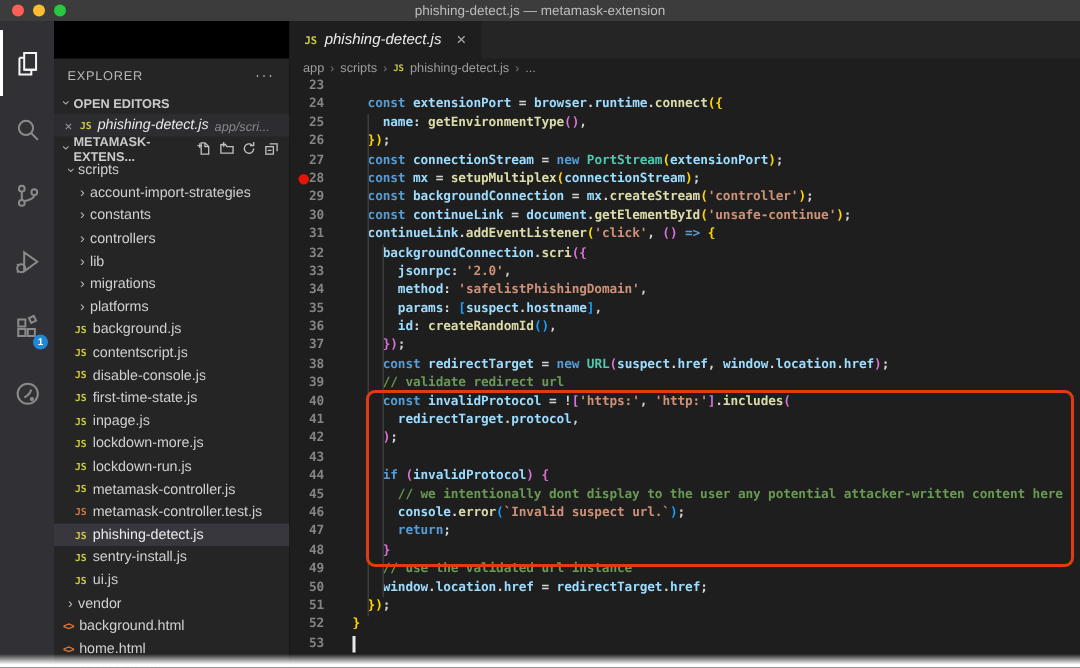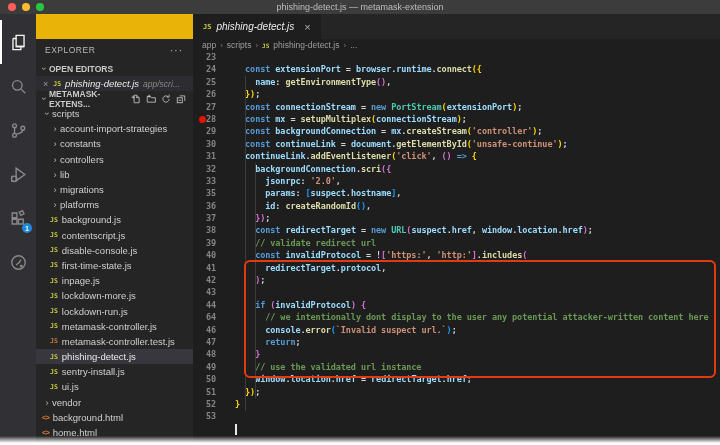--- a/index.html
+++ b/index.html
@@ -1,16 +1,16 @@
 <!DOCTYPE html>
 <html><head>
 <meta charset="utf-8">
 <style>
   html,body{margin:0;padding:0;background:#fff;}
-  .window{width:720px;height:445px;position:relative;overflow:hidden;background:#eab308;
+  .window{width:720px;height:445px;position:relative;overflow:hidden;background:#000000;
     font-family:"Liberation Sans",sans-serif;-webkit-font-smoothing:antialiased;}
   
   .titlebar{height:14px;background:#3c3c3c;display:flex;align-items:center;position:relative;z-index:5;}
   .tl{width:8px;height:8px;border-radius:50%;margin-left:6px;flex:none;}
   .tl.red{background:#ff5f57;margin-left:8px;}
   .tl.yellow{background:#febc2e;}
   .tl.green{background:#28c840;}
   .title-text{position:absolute;left:0;right:0;text-align:center;font-size:9px;color:#bdbdbd;}
   .main{display:flex;height:431px;}
   
@@ -288,31 +288,32 @@
             <div class="cl"><span class="ln">24</span><span class="lc"><span class="tk-p">  </span><span class="tk-k">const</span><span class="tk-p"> </span><span class="tk-v">extensionPort</span><span class="tk-p"> = </span><span class="tk-v">browser</span><span class="tk-p">.</span><span class="tk-v">runtime</span><span class="tk-p">.</span><span class="tk-f">connect</span><span class="tk-g">({</span></span></div>
             <div class="cl"><span class="ln">25</span><span class="lc"><span class="tk-p">    </span><span class="tk-v">name</span><span class="tk-p">: </span><span class="tk-f">getEnvironmentType</span><span class="tk-i">()</span><span class="tk-p">,</span></span></div>
             <div class="cl"><span class="ln">26</span><span class="lc"><span class="tk-p">  </span><span class="tk-g">})</span><span class="tk-p">;</span></span></div>
             <div class="cl"><span class="ln">27</span><span class="lc"><span class="tk-p">  </span><span class="tk-k">const</span><span class="tk-p"> </span><span class="tk-v">connectionStream</span><span class="tk-p"> = </span><span class="tk-k">new</span><span class="tk-p"> </span><span class="tk-c">PortStream</span><span class="tk-g">(</span><span class="tk-v">extensionPort</span><span class="tk-g">)</span><span class="tk-p">;</span></span></div>
             <div class="cl"><span class="ln">28</span><span class="lc"><span class="tk-p">  </span><span class="tk-k">const</span><span class="tk-p"> </span><span class="tk-v">mx</span><span class="tk-p"> = </span><span class="tk-f">setupMultiplex</span><span class="tk-g">(</span><span class="tk-v">connectionStream</span><span class="tk-g">)</span><span class="tk-p">;</span></span></div>
             <div class="cl"><span class="ln">29</span><span class="lc"><span class="tk-p">  </span><span class="tk-k">const</span><span class="tk-p"> </span><span class="tk-v">backgroundConnection</span><span class="tk-p"> = </span><span class="tk-v">mx</span><span class="tk-p">.</span><span class="tk-f">createStream</span><span class="tk-g">(</span><span class="tk-s">'controller'</span><span class="tk-g">)</span><span class="tk-p">;</span></span></div>
             <div class="cl"><span class="ln">30</span><span class="lc"><span class="tk-p">  </span><span class="tk-k">const</span><span class="tk-p"> </span><span class="tk-v">continueLink</span><span class="tk-p"> = </span><span class="tk-v">document</span><span class="tk-p">.</span><span class="tk-f">getElementById</span><span class="tk-g">(</span><span class="tk-s">'unsafe-continue'</span><span class="tk-g">)</span><span class="tk-p">;</span></span></div>
             <div class="cl"><span class="ln">31</span><span class="lc"><span class="tk-p">  </span><span class="tk-v">continueLink</span><span class="tk-p">.</span><span class="tk-f">addEventListener</span><span class="tk-g">(</span><span class="tk-s">'click'</span><span class="tk-p">, </span><span class="tk-i">()</span><span class="tk-p"> </span><span class="tk-k">=&gt;</span><span class="tk-p"> </span><span class="tk-g">{</span></span></div>
             <div class="cl"><span class="ln">32</span><span class="lc"><span class="tk-p">    </span><span class="tk-v">backgroundConnection</span><span class="tk-p">.</span><span class="tk-f">scri</span><span class="tk-i">({</span></span></div>
             <div class="cl"><span class="ln">33</span><span class="lc"><span class="tk-p">      </span><span class="tk-v">jsonrpc</span><span class="tk-p">: </span><span class="tk-s">'2.0'</span><span class="tk-p">,</span></span></div>
+            <div class="cl"><span class="ln">34</span><span class="lc"><span class="tk-p">      </span><span class="tk-v">method</span><span class="tk-p">: </span><span class="tk-s">'safelistPhishingDomain'</span><span class="tk-p">,</span></span></div>
             <div class="cl"><span class="ln">35</span><span class="lc"><span class="tk-p">      </span><span class="tk-v">params</span><span class="tk-p">: </span><span class="tk-b">[</span><span class="tk-v">suspect</span><span class="tk-p">.</span><span class="tk-v">hostname</span><span class="tk-b">]</span><span class="tk-p">,</span></span></div>
             <div class="cl"><span class="ln">36</span><span class="lc"><span class="tk-p">      </span><span class="tk-v">id</span><span class="tk-p">: </span><span class="tk-f">createRandomId</span><span class="tk-b">()</span><span class="tk-p">,</span></span></div>
             <div class="cl"><span class="ln">37</span><span class="lc"><span class="tk-p">    </span><span class="tk-i">})</span><span class="tk-p">;</span></span></div>
             <div class="cl"><span class="ln">38</span><span class="lc"><span class="tk-p">    </span><span class="tk-k">const</span><span class="tk-p"> </span><span class="tk-v">redirectTarget</span><span class="tk-p"> = </span><span class="tk-k">new</span><span class="tk-p"> </span><span class="tk-c">URL</span><span class="tk-i">(</span><span class="tk-v">suspect</span><span class="tk-p">.</span><span class="tk-v">href</span><span class="tk-p">, </span><span class="tk-v">window</span><span class="tk-p">.</span><span class="tk-v">location</span><span class="tk-p">.</span><span class="tk-v">href</span><span class="tk-i">)</span><span class="tk-p">;</span></span></div>
             <div class="cl"><span class="ln">39</span><span class="lc"><span class="tk-p">    </span><span class="tk-m">// validate redirect url</span></span></div>
             <div class="cl"><span class="ln">40</span><span class="lc"><span class="tk-p">    </span><span class="tk-k">const</span><span class="tk-p"> </span><span class="tk-v">invalidProtocol</span><span class="tk-p"> = !</span><span class="tk-i">[</span><span class="tk-s">'https:'</span><span class="tk-p">, </span><span class="tk-s">'http:'</span><span class="tk-i">]</span><span class="tk-p">.</span><span class="tk-f">includes</span><span class="tk-i">(</span></span></div>
             <div class="cl"><span class="ln">41</span><span class="lc"><span class="tk-p">      </span><span class="tk-v">redirectTarget</span><span class="tk-p">.</span><span class="tk-v">protocol</span><span class="tk-p">,</span></span></div>
             <div class="cl"><span class="ln">42</span><span class="lc"><span class="tk-p">    </span><span class="tk-i">)</span><span class="tk-p">;</span></span></div>
             <div class="cl"><span class="ln">43</span><span class="lc"><span class="tk-p">    </span></span></div>
             <div class="cl"><span class="ln">44</span><span class="lc"><span class="tk-p">    </span><span class="tk-k">if</span><span class="tk-p"> </span><span class="tk-i">(</span><span class="tk-v">invalidProtocol</span><span class="tk-i">)</span><span class="tk-p"> </span><span class="tk-i">{</span></span></div>
-            <div class="cl"><span class="ln">64</span><span class="lc"><span class="tk-p">      </span><span class="tk-m">// we intentionally dont display to the user any potential attacker-written content here</span></span></div>
+            <div class="cl"><span class="ln">45</span><span class="lc"><span class="tk-p">      </span><span class="tk-m">// we intentionally dont display to the user any potential attacker-written content here</span></span></div>
             <div class="cl"><span class="ln">46</span><span class="lc"><span class="tk-p">      </span><span class="tk-v">console</span><span class="tk-p">.</span><span class="tk-f">error</span><span class="tk-b">(</span><span class="tk-s">`Invalid suspect url.`</span><span class="tk-b">)</span><span class="tk-p">;</span></span></div>
             <div class="cl"><span class="ln">47</span><span class="lc"><span class="tk-p">      </span><span class="tk-k">return</span><span class="tk-p">;</span></span></div>
             <div class="cl"><span class="ln">48</span><span class="lc"><span class="tk-p">    </span><span class="tk-i">}</span></span></div>
             <div class="cl"><span class="ln">49</span><span class="lc"><span class="tk-p">    </span><span class="tk-m">// use the validated url instance</span></span></div>
             <div class="cl"><span class="ln">50</span><span class="lc"><span class="tk-p">    </span><span class="tk-v">window</span><span class="tk-p">.</span><span class="tk-v">location</span><span class="tk-p">.</span><span class="tk-v">href</span><span class="tk-p"> = </span><span class="tk-v">redirectTarget</span><span class="tk-p">.</span><span class="tk-v">href</span><span class="tk-p">;</span></span></div>
             <div class="cl"><span class="ln">51</span><span class="lc"><span class="tk-p">  </span><span class="tk-g">})</span><span class="tk-p">;</span></span></div>
             <div class="cl"><span class="ln">52</span><span class="lc"><span class="tk-g">}</span></span></div>
             <div class="cl"><span class="ln">53</span><span class="lc"></span></div>
           </div>
         <div class="deco" id="breakpoint" style="top: 64.5px; background: rgb(229, 20, 0);"></div>

